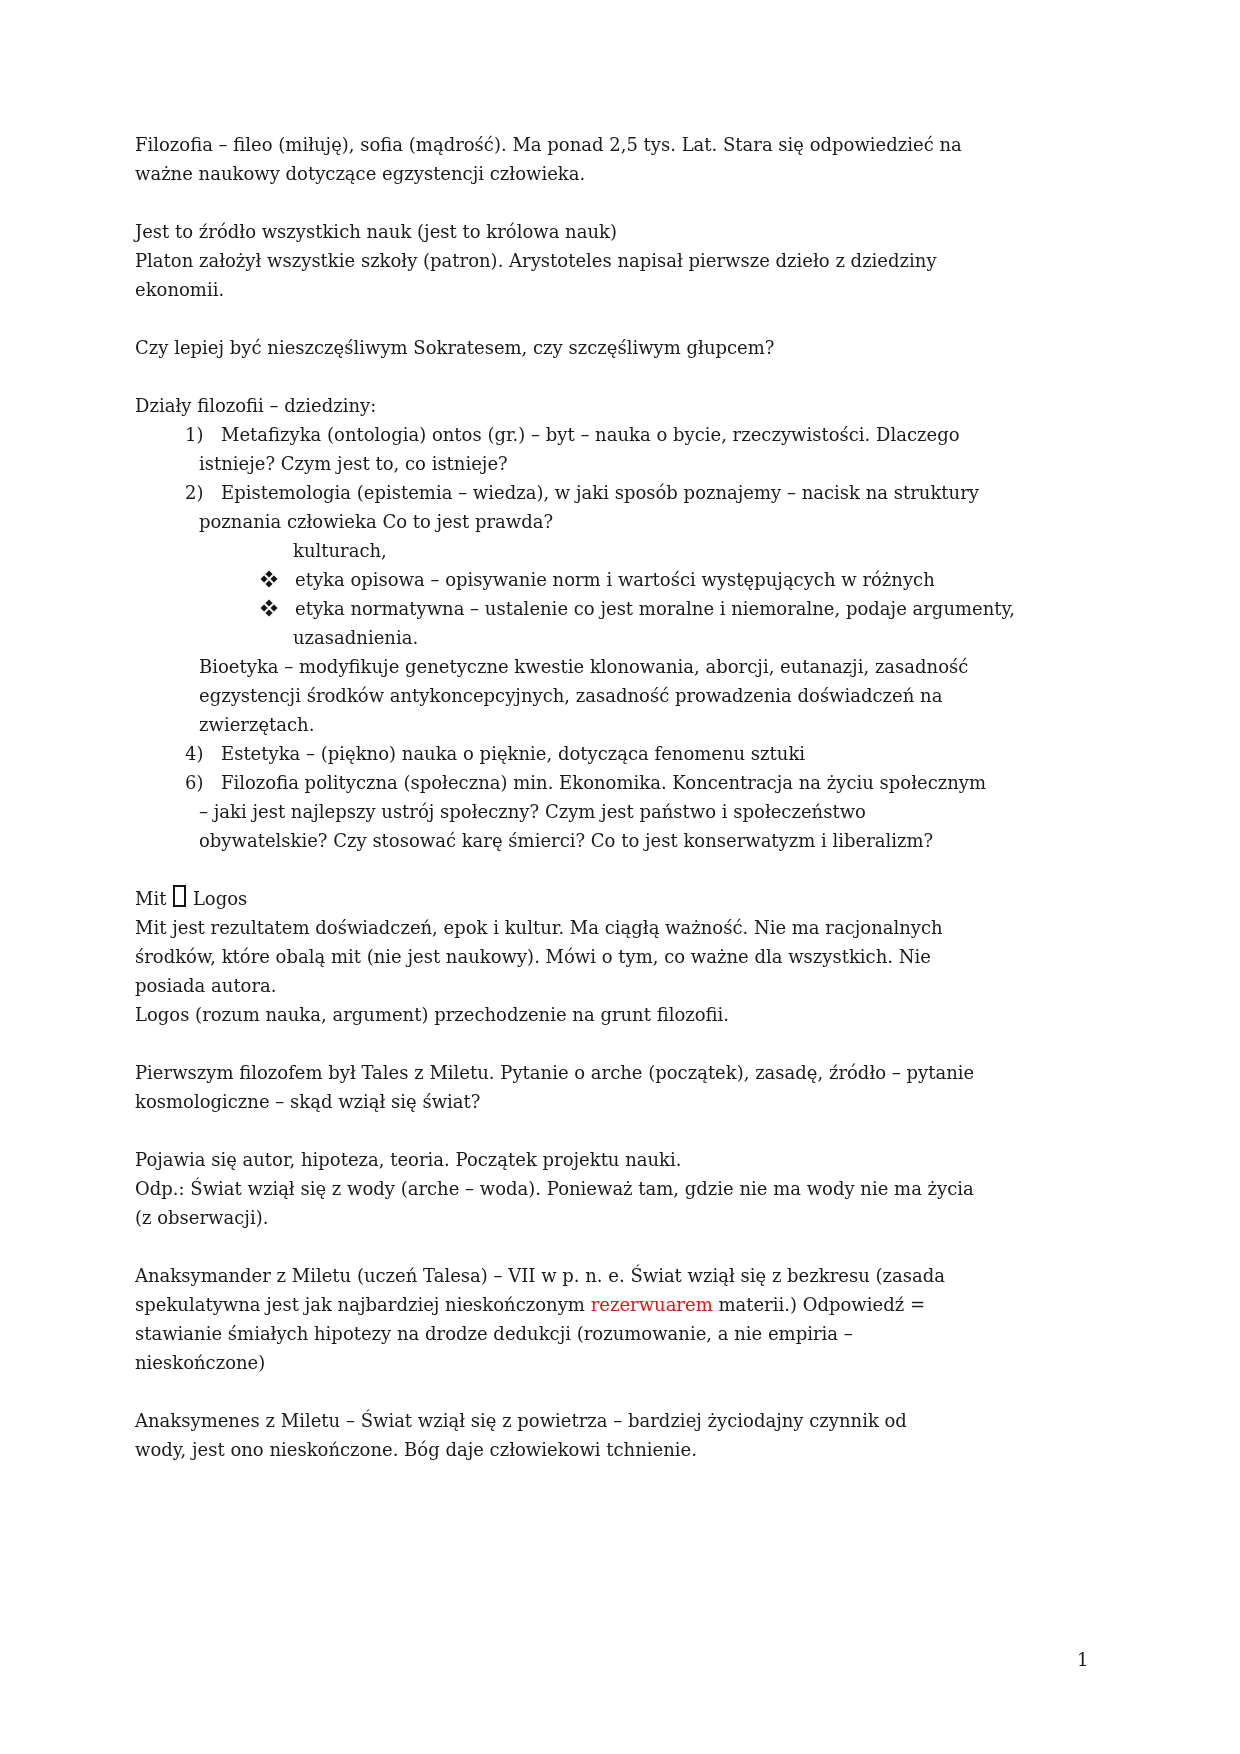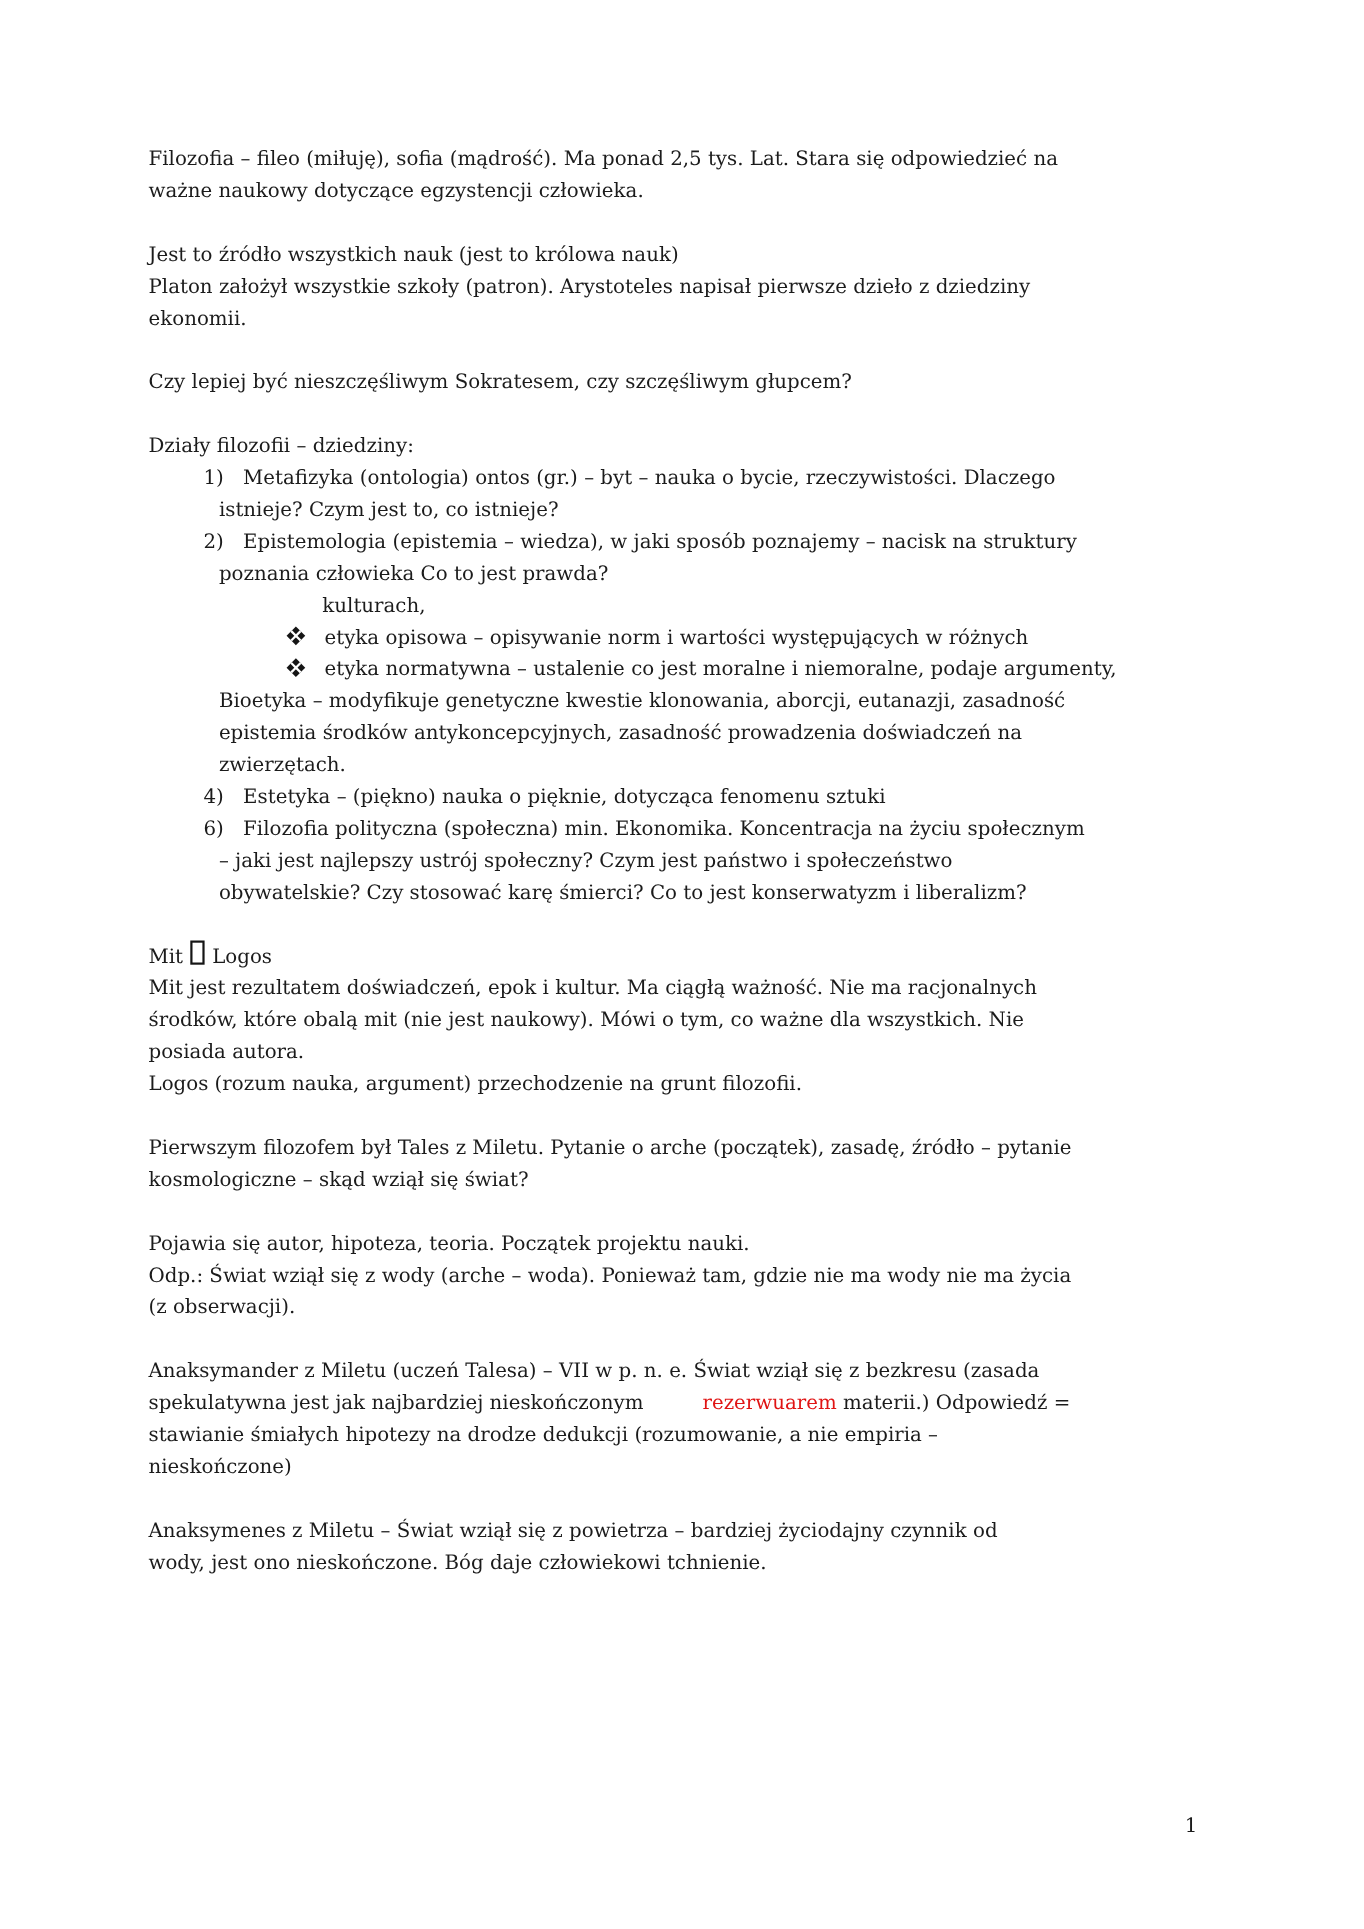--- a/index.html
+++ b/index.html
@@ -7,21 +7,21 @@
     width:1240px;height:1754px;background:#ffffff;position:relative;overflow:hidden;
     font-family:"DejaVu Serif","Liberation Serif",serif;
     font-size:18px;line-height:29px;color:#1b1b1b;
     -webkit-font-smoothing:antialiased;
   }
   .content{position:absolute;left:135px;top:130px;width:980px;}
   .block{margin:0;}
   .gap{height:29px;}
   .line{white-space:pre-wrap;}
   .b{font-weight:normal;}
-  .red{color:#e01414;margin-left:48px;}
+  .red{color:#e01414;}
   
   .num .line.first .marker{display:inline-block;width:36px;margin-left:50px;}
   .num .line.cont{padding-left:64px;}
   
   .bullet .line.first{padding-left:128px;}
   .bullet .line.cont{padding-left:158px;}
   .diamond{display:inline-block;width:32px;}
   .diamond i{
     display:inline-block;width:12px;height:12px;margin-bottom:1px;
     transform:rotate(45deg);transform-origin:center;
@@ -68,24 +68,25 @@
     <div class="block num">
       <div class="line first"><span class="marker">2)</span><span>Epistemologia (epistemia – wiedza), w jaki sposób poznajemy – nacisk na struktury</span></div>
       <div class="line cont"><span>poznania człowieka Co to jest prawda?</span></div>
     </div>
     <div class="block bullet">
       <div class="line cont"><span>kulturach,</span></div>
       <div class="line first"><span class="diamond"><i></i></span><span>etyka opisowa – opisywanie norm i wartości występujących w różnych</span></div>
     </div>
     <div class="block bullet">
       <div class="line first"><span class="diamond"><i></i></span><span>etyka normatywna – ustalenie co jest moralne i niemoralne, podaje argumenty,</span></div>
+      <div class="line cont"><span>uzasadnienia.</span></div>
     </div>
     <div class="block hang">
       <div class="line first"><span>Bioetyka – modyfikuje genetyczne kwestie klonowania, aborcji, eutanazji, zasadność</span></div>
-      <div class="line cont"><span>epistemia środków antykoncepcyjnych, zasadność prowadzenia doświadczeń na</span></div>
+      <div class="line cont"><span>egzystencji środków antykoncepcyjnych, zasadność prowadzenia doświadczeń na</span></div>
       <div class="line cont"><span>zwierzętach.</span></div>
     </div>
     <div class="block num">
       <div class="line first"><span class="marker">4)</span><span>Estetyka – (piękno) nauka o pięknie, dotycząca fenomenu sztuki</span></div>
     </div>
     <div class="block num">
       <div class="line first"><span class="marker">6)</span><span>Filozofia polityczna (społeczna) min. Ekonomika. Koncentracja na życiu społecznym</span></div>
       <div class="line cont"><span>– jaki jest najlepszy ustrój społeczny? Czym jest państwo i społeczeństwo</span></div>
       <div class="line cont"><span>obywatelskie? Czy stosować karę śmierci? Co to jest konserwatyzm i liberalizm?</span></div>
     </div>

